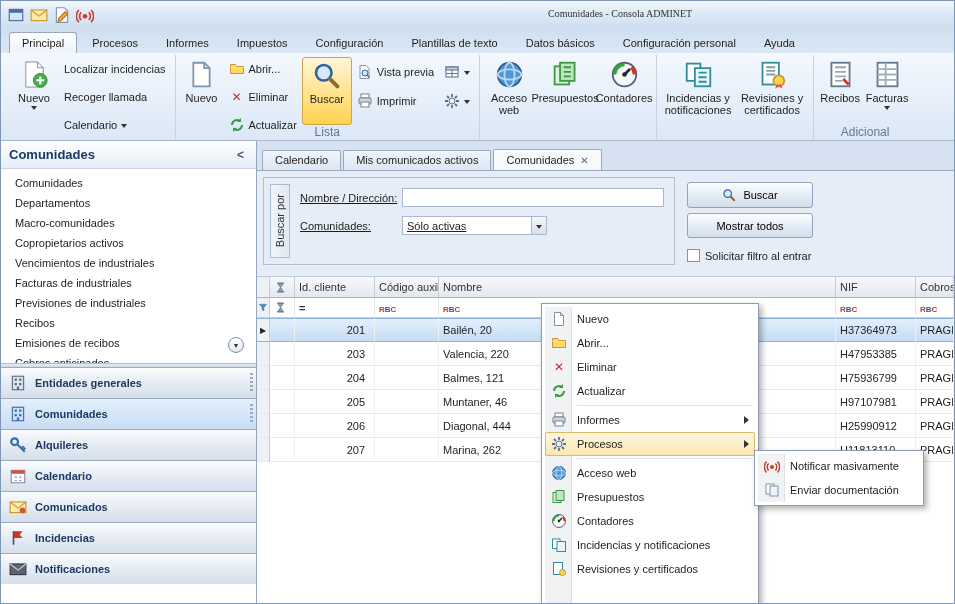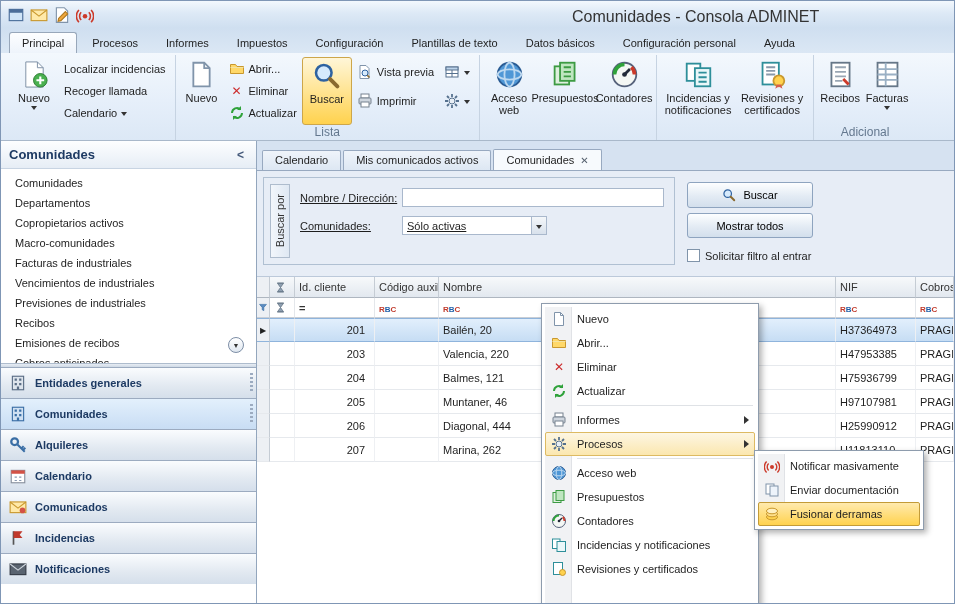--- a/index.html
+++ b/index.html
@@ -5,38 +5,38 @@
   *{box-sizing:border-box;margin:0;padding:0;}
   html,body{width:955px;height:604px;}
   body{font-family:"Liberation Sans","DejaVu Sans",sans-serif;font-size:11px;color:#1e1e1e;background:#fff;}
   .app{position:relative;width:955px;height:604px;overflow:hidden;border:1px solid #7f96b5;background:#fff;}
 
   
   .titlebar{position:relative;height:27px;background:linear-gradient(#f3f8fd,#dde9f6 45%,#cfdff0);display:flex;align-items:center;padding:0 6px;}
   .qat{display:flex;gap:5px;align-items:center;}
   .tico{width:18px;height:18px;display:inline-block;}
   .tico svg{width:100%;height:100%;}
-  .title-text{position:absolute;left:571px;top:7px;font-size:16px;color:#333;}
+  .title-text{position:absolute;left:547px;top:7px;font-size:10px;color:#333;font-family:Liberation Serif, serif;}
 
   
   .ribbon-tabs{height:25px;background:linear-gradient(#cfdff0,#dbe7f4);display:flex;align-items:flex-end;padding-left:8px;gap:2px;}
   .rtab{padding:4px 12px 4px;border:1px solid transparent;border-bottom:none;border-radius:3px 3px 0 0;color:#1e1e1e;}
   .rtab.active{background:linear-gradient(#fdfeff,#eef4fb);border-color:#98a7ba;}
 
   
   .ribbon{height:88px;background:linear-gradient(#f3f8fd,#e6effa 55%,#dce8f6);border-bottom:1px solid #a9b8ca;display:flex;padding:2px 2px 0 4px;}
   .rgroup{position:relative;display:flex;align-items:flex-start;padding:2px 4px 14px;border-right:1px solid #c6d3e2;}
   .rgroup:last-child{border-right:none;}
   .rgroup-label{position:absolute;bottom:1px;left:0;right:0;text-align:center;color:#64788f;font-size:12px;}
   .bigbtn{width:50px;min-height:68px;display:flex;flex-direction:column;align-items:center;padding:3px 2px 2px;border-radius:3px;text-align:center;line-height:12px;}
   .bigbtn .bicon{width:29px;height:29px;margin-bottom:3px;}
   .bigbtn .bicon svg{width:100%;height:100%;}
   .bigbtn.selected{background:linear-gradient(#fff6d8,var(--accent_amber,#ffd24e));border:1px solid #cda64a;}
   .w62{width:62px;} .w74{width:74px;} .w56{width:56px;} .w44{width:44px;}
-  .scol{display:flex;flex-direction:column;gap:2px;padding-top:2px;}
+  .scol{display:flex;flex-direction:column;gap:8px;padding-top:2px;}
   .vcol{gap:9px;padding-top:5px;}
   .dcol{gap:9px;padding-top:5px;}
   .smallbtn{display:flex;align-items:center;gap:4px;height:20px;padding:0 5px;border-radius:2px;white-space:nowrap;}
   .sicon{width:16px;height:16px;flex:0 0 16px;display:inline-block;}
   .sicon svg{width:100%;height:100%;}
   .caret{width:0;height:0;border-left:3px solid transparent;border-right:3px solid transparent;border-top:4px solid #333;display:inline-block;margin-top:2px;}
   .glyph-x{color:#cc2a2a;font-weight:bold;font-size:12px;width:16px;text-align:center;}
 
   
   .content{display:flex;height:464px;}
@@ -327,24 +327,24 @@
   <div class="content">
 
     <div class="sidebar">
       <div class="sb-header">
         <span class="sb-title">Comunidades</span>
         <span class="sb-collapse">&lt;</span>
       </div>
       <div class="sb-items">
         <div class="sb-item">Comunidades</div>
         <div class="sb-item">Departamentos</div>
+        <div class="sb-item">Macro-comunidades</div>
         <div class="sb-item">Copropietarios activos</div>
-        <div class="sb-item">Macro-comunidades</div>
+        <div class="sb-item">Vencimientos de industriales</div>
         <div class="sb-item">Facturas de industriales</div>
-        <div class="sb-item">Vencimientos de industriales</div>
         <div class="sb-item">Previsiones de industriales</div>
         <div class="sb-item">Recibos</div>
         <div class="sb-item">Emisiones de recibos</div>
         <div class="sb-item">Cobros anticipados</div>
         <div class="round-btn">▼</div>
       </div>
       <div class="sb-split"></div>
       <div class="sb-nav">
         <div class="nav-btn">
           <span class="nicon"><svg viewBox="0 0 16 16">
@@ -656,23 +656,15 @@
           </svg></span>
         <span class="mlabel">Notificar masivamente</span>
       </div>
     <div class="mi">
         <span class="sicon"><svg viewBox="0 0 16 16">
             <rect x="2" y="2" width="8" height="10" fill="#fff" stroke="#8094aa"></rect>
             <rect x="6" y="4" width="8" height="10" fill="#eef4fb" stroke="#8094aa"></rect>
           </svg></span>
         <span class="mlabel">Enviar documentación</span>
       </div>
-    <div class="mi hl-strong">
-        <span class="sicon"><svg viewBox="0 0 16 16">
-            <ellipse cx="8" cy="11" rx="5.5" ry="2.8" fill="#ffd24e" stroke="#c9982e"></ellipse>
-            <ellipse cx="8" cy="8" rx="5.5" ry="2.8" fill="#ffe08a" stroke="#c9982e"></ellipse>
-            <ellipse cx="8" cy="5" rx="5.5" ry="2.8" fill="#fff0c0" stroke="#c9982e"></ellipse>
-          </svg></span>
-        <span class="mlabel">Fusionar derramas</span>
-      </div>
   </div>
 
 </div>
 
 </body></html>

